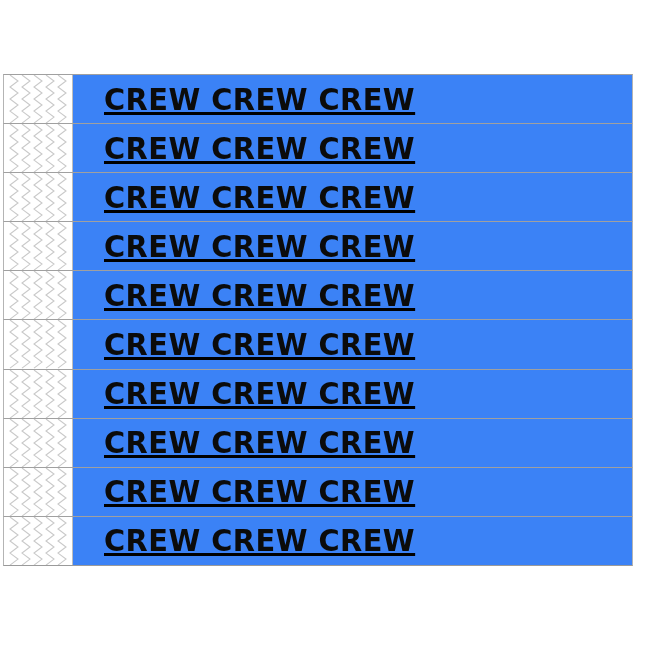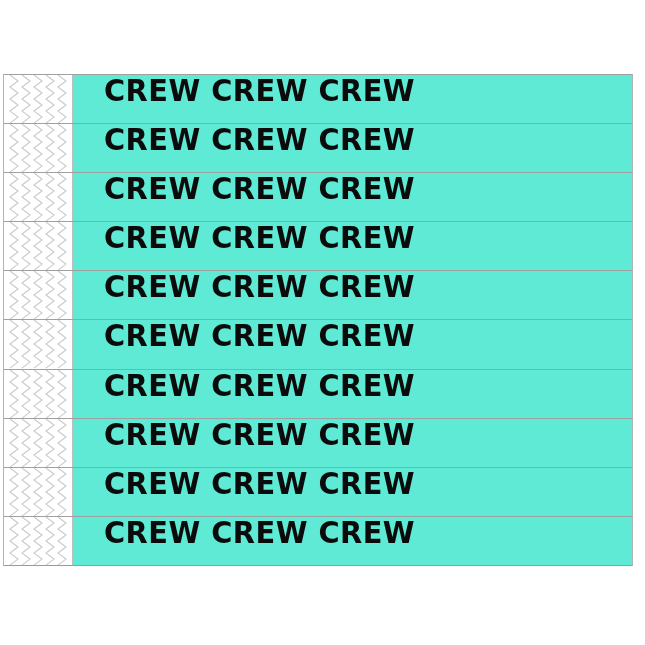--- a/index.html
+++ b/index.html
@@ -60,24 +60,25 @@
     display: block;
     width: 100%;
     height: 100%;
   }
 
   
   .band-face {
     position: relative;
     flex: 1 1 auto;
     display: flex;
-    align-items: flex-start;
-    background: #5eead4;
+    align-items: center;
+    background: #3b82f6;
     padding-left: 31px;
     overflow: hidden;
+    text-decoration: underline;
   }
   .band-text {
     color: #0b0b0b;
     font-family: "DejaVu Sans", sans-serif;
     font-size: 31px;
     font-weight: 700;
     letter-spacing: 0.5px;
     white-space: nowrap;
     line-height: 1;
     transform: scaleX(0.93);

